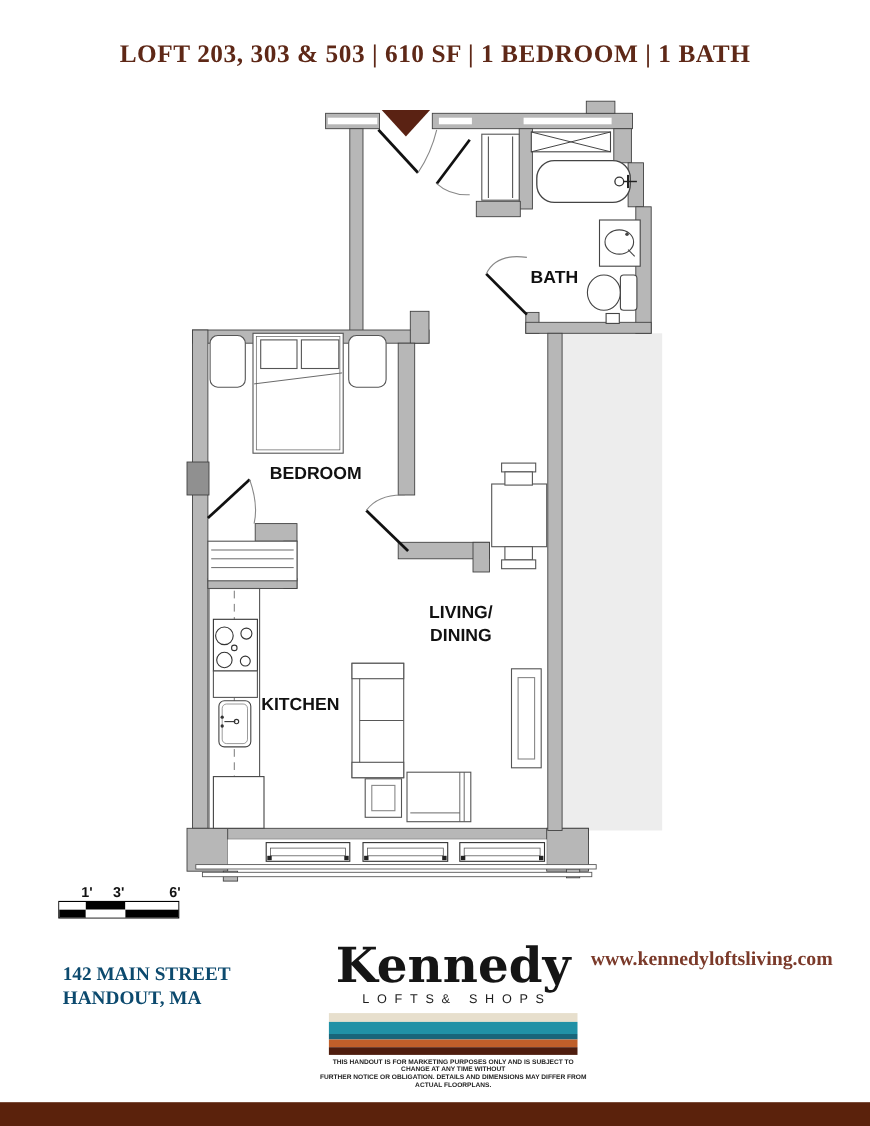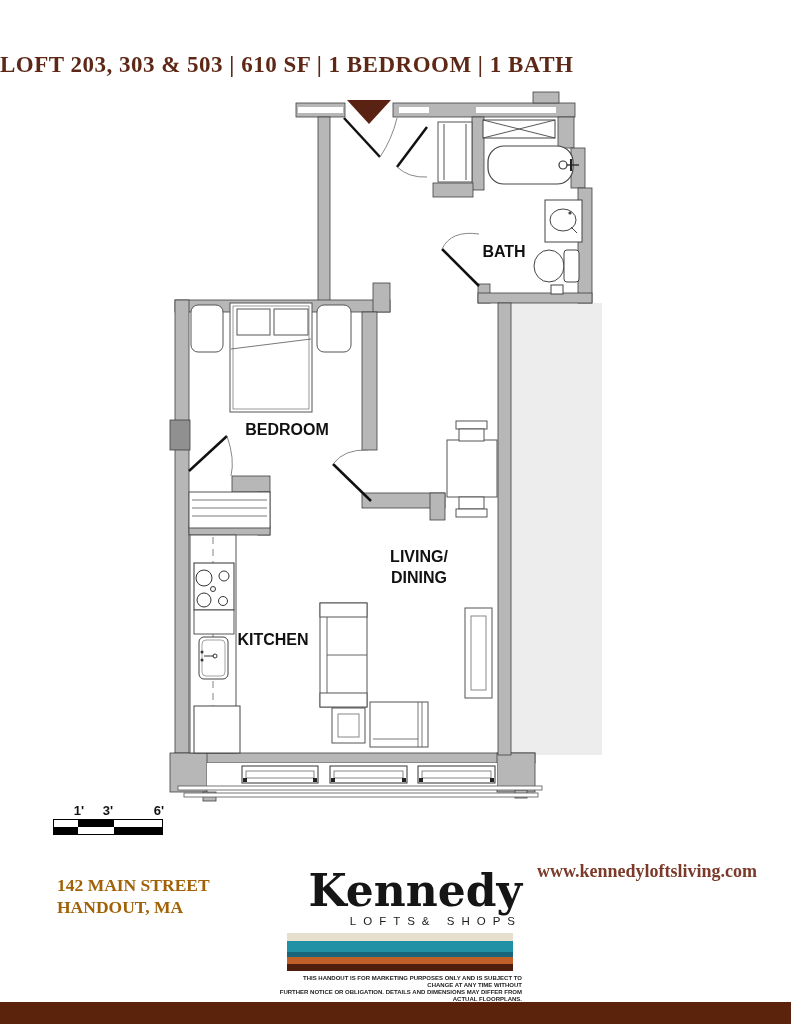--- a/index.html
+++ b/index.html
@@ -1,32 +1,32 @@
 <!DOCTYPE html>
 <html><head>
 <meta charset="utf-8">
 <style>
   html,body{margin:0;padding:0}
   body{width:791px;height:1024px;position:relative;background:#fff;overflow:hidden;
        font-family:"Liberation Sans",sans-serif;}
-  .title{position:absolute;top:52px;left:0;width:791px;
+  .title{position:absolute;top:36px;left:0;width:791px;text-align:center;
          font-family:"Liberation Serif",serif;font-weight:700;font-size:23px;
          letter-spacing:.5px;color:#5e2817;}
   svg.plan{position:absolute;top:0;left:0;}
   .rlabel{font-family:"Liberation Sans",sans-serif;font-weight:700;font-size:16px;fill:#111;}
   
   .scalebar{position:absolute;left:53px;top:803px;width:130px;}
   .scale-labels{position:relative;height:16px;font-size:13px;font-weight:700;color:#111;}
   .scale-labels span{position:absolute;transform:translateX(-50%);}
   .strip{position:relative;width:108px;height:14px;border:1.5px solid #000;}
   .seg{position:absolute;height:7px;}
   
   .address{position:absolute;left:57px;top:874px;font-family:"Liberation Serif",serif;
            font-weight:700;font-size:17.5px;line-height:22px;color:#7d4534;}
-  .logo{position:absolute;left:278px;top:856px;width:244px;text-align:right;margin-top:12px;}
+  .logo{position:absolute;left:290px;top:856px;width:244px;text-align:center;}
   .logo-name{font-family:"DejaVu Serif",serif;font-weight:700;font-size:44px;line-height:46px;
              color:#151515;}
   .logo-tagline{font-size:11.5px;font-weight:400;letter-spacing:7px;padding-left:7px;
                 color:#1c1c1c;margin-top:1px;}
   .stripes{margin-top:6px;width:226px;margin-left:auto;margin-right:auto;}
   .stripe{width:226px;}
   .disclaimer{margin-top:4px;font-size:6px;line-height:7px;font-weight:700;color:#222;}
   .website{position:absolute;left:537px;top:861px;font-family:"Liberation Serif",serif;
            font-weight:700;font-size:18px;color:#7b3a2a;}
   .bottom-bar{position:absolute;left:0;top:1002px;width:791px;height:22px;background:#5b220c;}
@@ -226,21 +226,21 @@
   <div class="strip">
     <div class="seg" style="left:0;top:0;width:24px;background:#fff"></div>
     <div class="seg" style="left:24px;top:0;width:36px;background:#000"></div>
     <div class="seg" style="left:60px;top:0;width:48px;background:#fff"></div>
     <div class="seg" style="left:0;top:7px;width:24px;background:#000"></div>
     <div class="seg" style="left:24px;top:7px;width:36px;background:#fff"></div>
     <div class="seg" style="left:60px;top:7px;width:48px;background:#000"></div>
   </div>
 </div>
 
-<div class="address" style="color: #a16207;">
+<div class="address" style="color: #0c4a6e;">
   <div>142 MAIN STREET</div>
   <div>HANDOUT, MA</div>
 </div>
 
 <div class="logo">
   <div class="logo-name">Kennedy</div>
   <div class="logo-tagline">LOFTS&amp; SHOPS</div>
   <div class="stripes">
     <div class="stripe" style="height: 8px; background: rgb(231, 223, 205);"></div>
     <div class="stripe" style="height: 11px; background: rgb(33, 145, 166);"></div>

